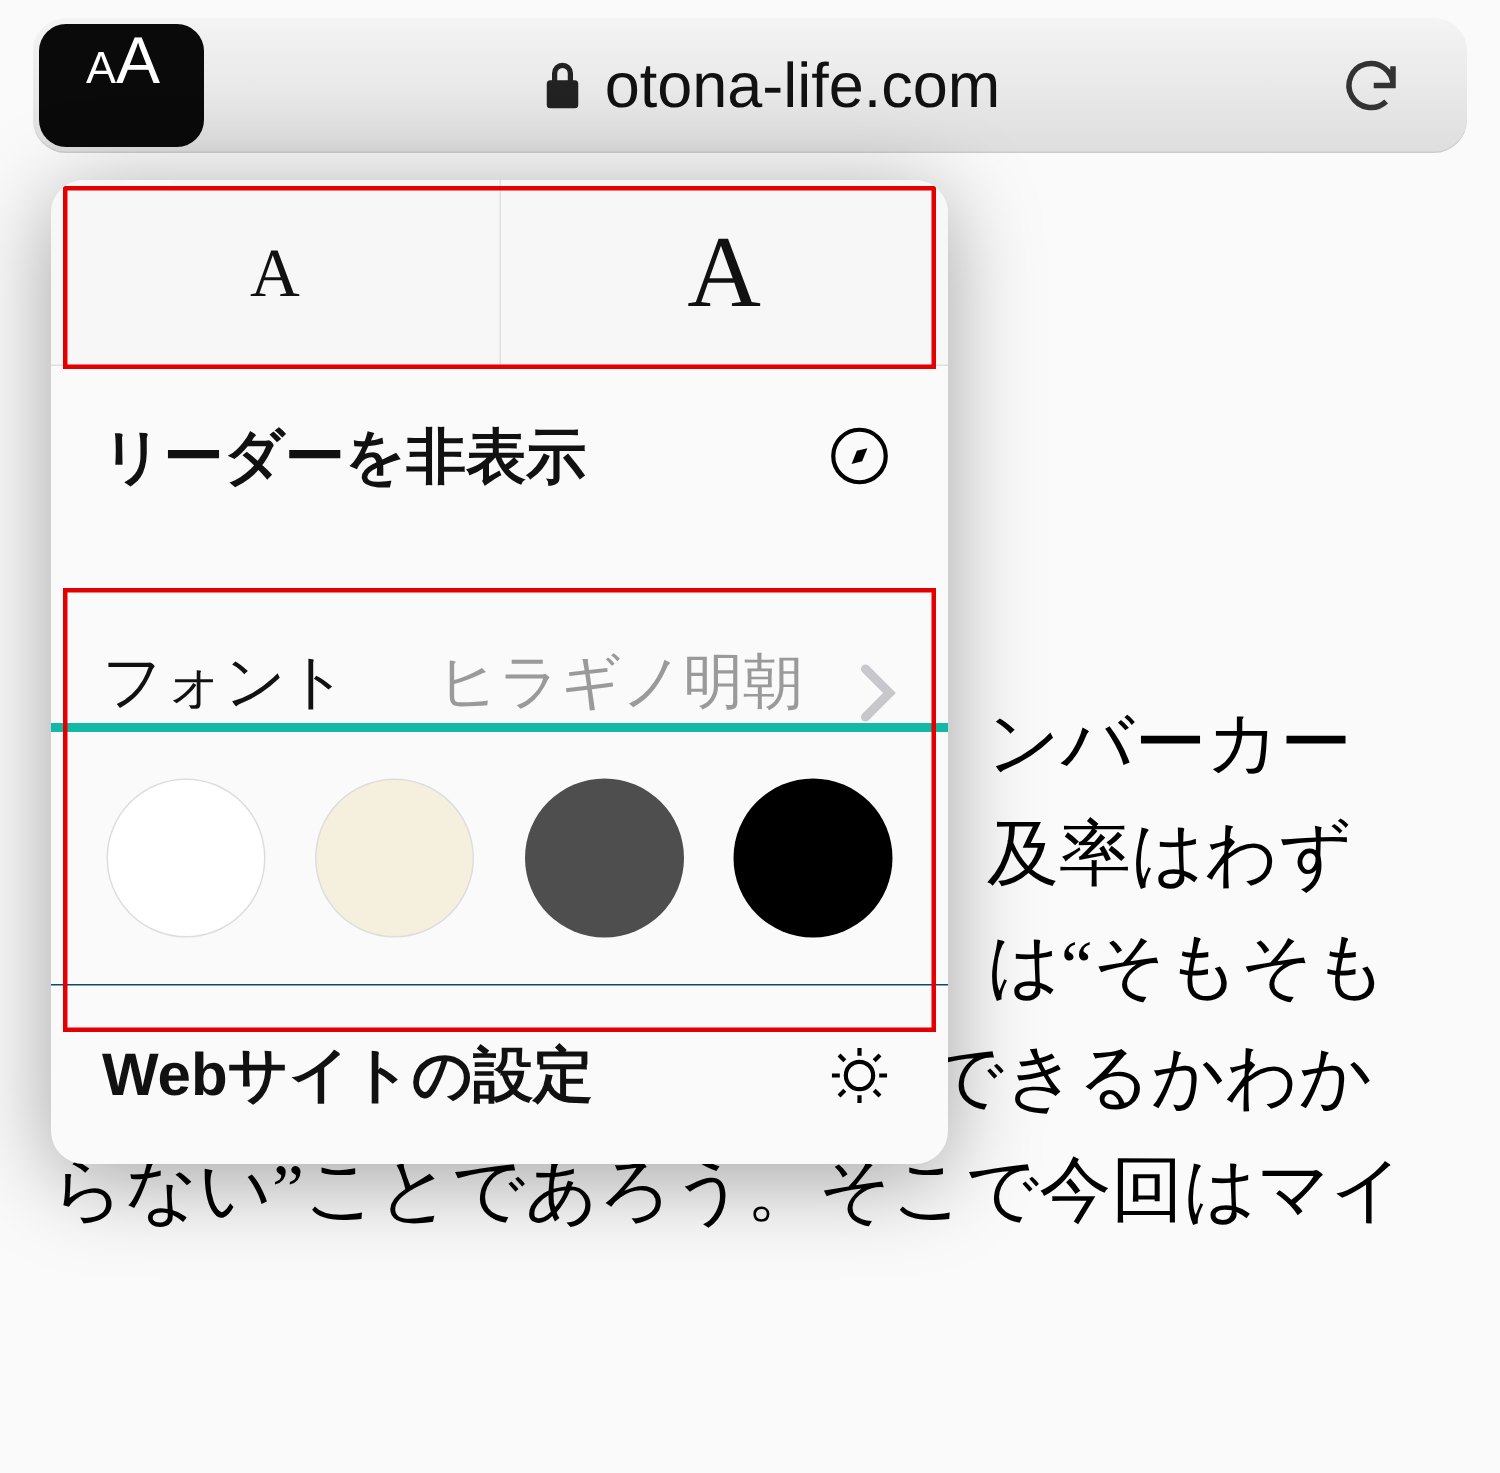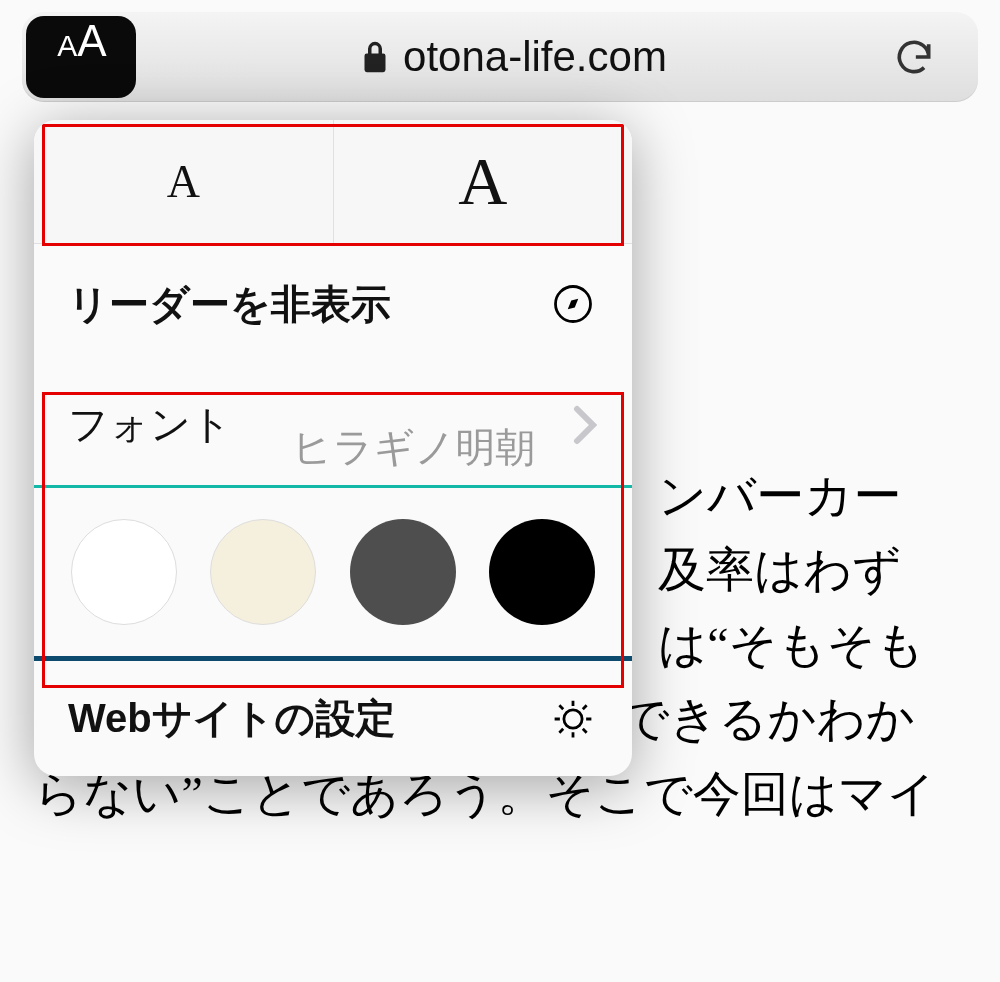--- a/index.html
+++ b/index.html
@@ -72,36 +72,36 @@
 
   
   .row {
     display:flex; align-items:center; justify-content:space-between;
     height:120px; padding:0 34px;
     font-size:40px; color:#111;font-weight:bold;
   }
   .row .icon { width:46px; text-align:center; }
 
   
-  .font-row { height:124px; padding:0 34px; display:flex; align-items:center; font-size:40px; border-bottom:3px solid #14b8a6;}
+  .font-row { height:124px; padding:0 34px; display:flex; align-items:flex-end; font-size:40px; border-bottom:6px solid #14b8a6;}
   .font-row .label { color:#111; margin-right:20px;}
   .font-row .value { color:#9a9a9a; flex:1; margin-left:40px;margin-top:46px;}
   .font-row .chev { color:#c7c7cc; font-size:48px;}
 
   
   .theme-row { height:168px; display:flex; align-items:center; justify-content: space-around; padding:0 20px;}
   .swatch {
     width:106px; height:106px; border-radius:50%;
   }
   .swatch.sel{ border:5px solid #0a73ff; }
   .swatch.b2 { border:1px solid #ddd; }
   .swatch.b1 { border:1px solid #ddd; }
 
   
-  .row.last { border-top:5px solid #0c4a6e; }
+  .row.last { border-top:1px solid #0c4a6e; }
 
   
   .article {
     position:absolute; top:140px; left:34px; right:24px;
     font-family: "Hiragino Mincho ProN","YuMincho",serif;
     color:#000; z-index:1;
     line-height:1.55;
   }
   .article h1 { font-size:60px; font-weight:400; white-space:pre-line; margin-bottom:40px;}
   .article p { font-size:48px; white-space:pre-line;}

